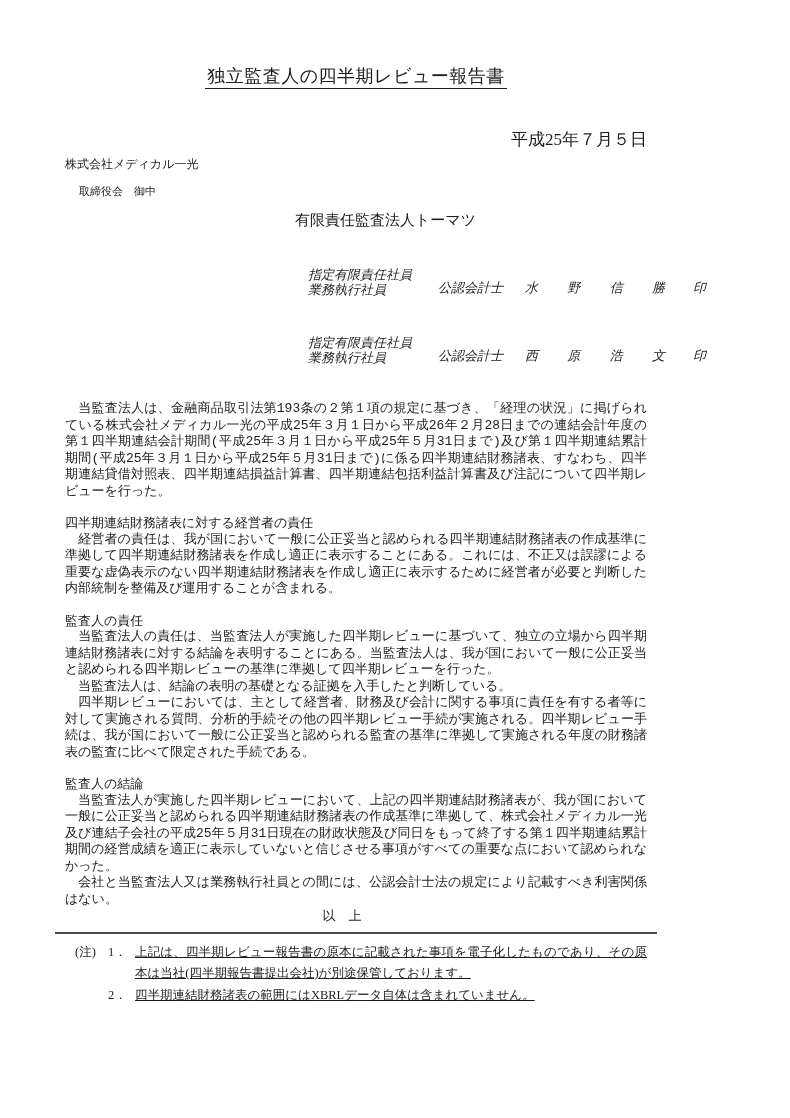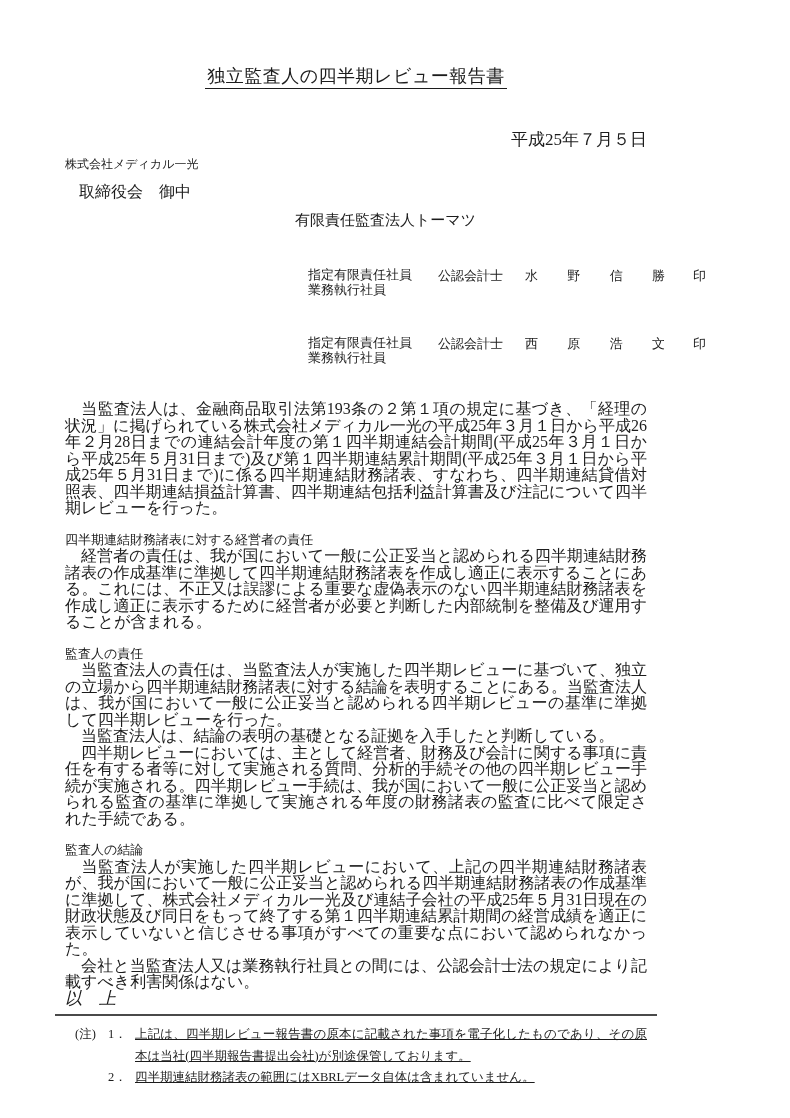--- a/index.html
+++ b/index.html
@@ -35,35 +35,36 @@
     line-height: 17px;
   }
   .addressee-company {
     margin-top: 8px;
     font-size: 12px;
     line-height: 17px;
   }
   .addressee-board {
     margin-top: 10px;
     padding-left: 14px;
-    font-size: 16px;
+    font-size: 11px;
     line-height: 17px;
   }
   .audit-firm {
     margin-top: 12px;
     padding-left: 230px;
     font-size: 15px;
     line-height: 17px;
   }
   .signature-row {
     margin-top: 38px;
     padding-left: 243px;
     display: flex;
-    align-items: flex-start;
-    font-size: 13px;
+    align-items: flex-end;
+    font-size: 13px;
+    font-style: italic;
   }
   .signature-row .role {
     width: 112px;
     line-height: 15px;
     flex: none;
   }
   .signature-row .qualification {
     margin-left: 18px;
     flex: none;
   }
@@ -72,36 +73,36 @@
     width: 140px;
     display: flex;
     justify-content: space-between;
     flex: none;
   }
   .signature-row .seal {
     margin-left: 28px;
     flex: none;
   }
   .body-text {
-    font-size: 16px;
+    font-size: 13px;
     line-height: 16.5px;
     text-align: justify;
+    font-family: Liberation Mono, monospace;
   }
   .intro { margin-top: 36px; }
   .section-heading {
     margin-top: 15px;
     font-size: 13px;
     line-height: 16.5px;
   }
   .closing {
-    font-size: 17px;
+    font-size: 13px;
     line-height: 16.5px;
-    text-align: left;
+    text-align: center;
     padding-right: 28px;
-    font-style: italic;
   }
   .divider {
     margin: 7px -10px 0 -10px;
     border: none;
     border-top: 2px solid #4a4a4a;
     height: 0;
   }
   .notes {
     margin-top: 8px;
     padding-left: 10px;

